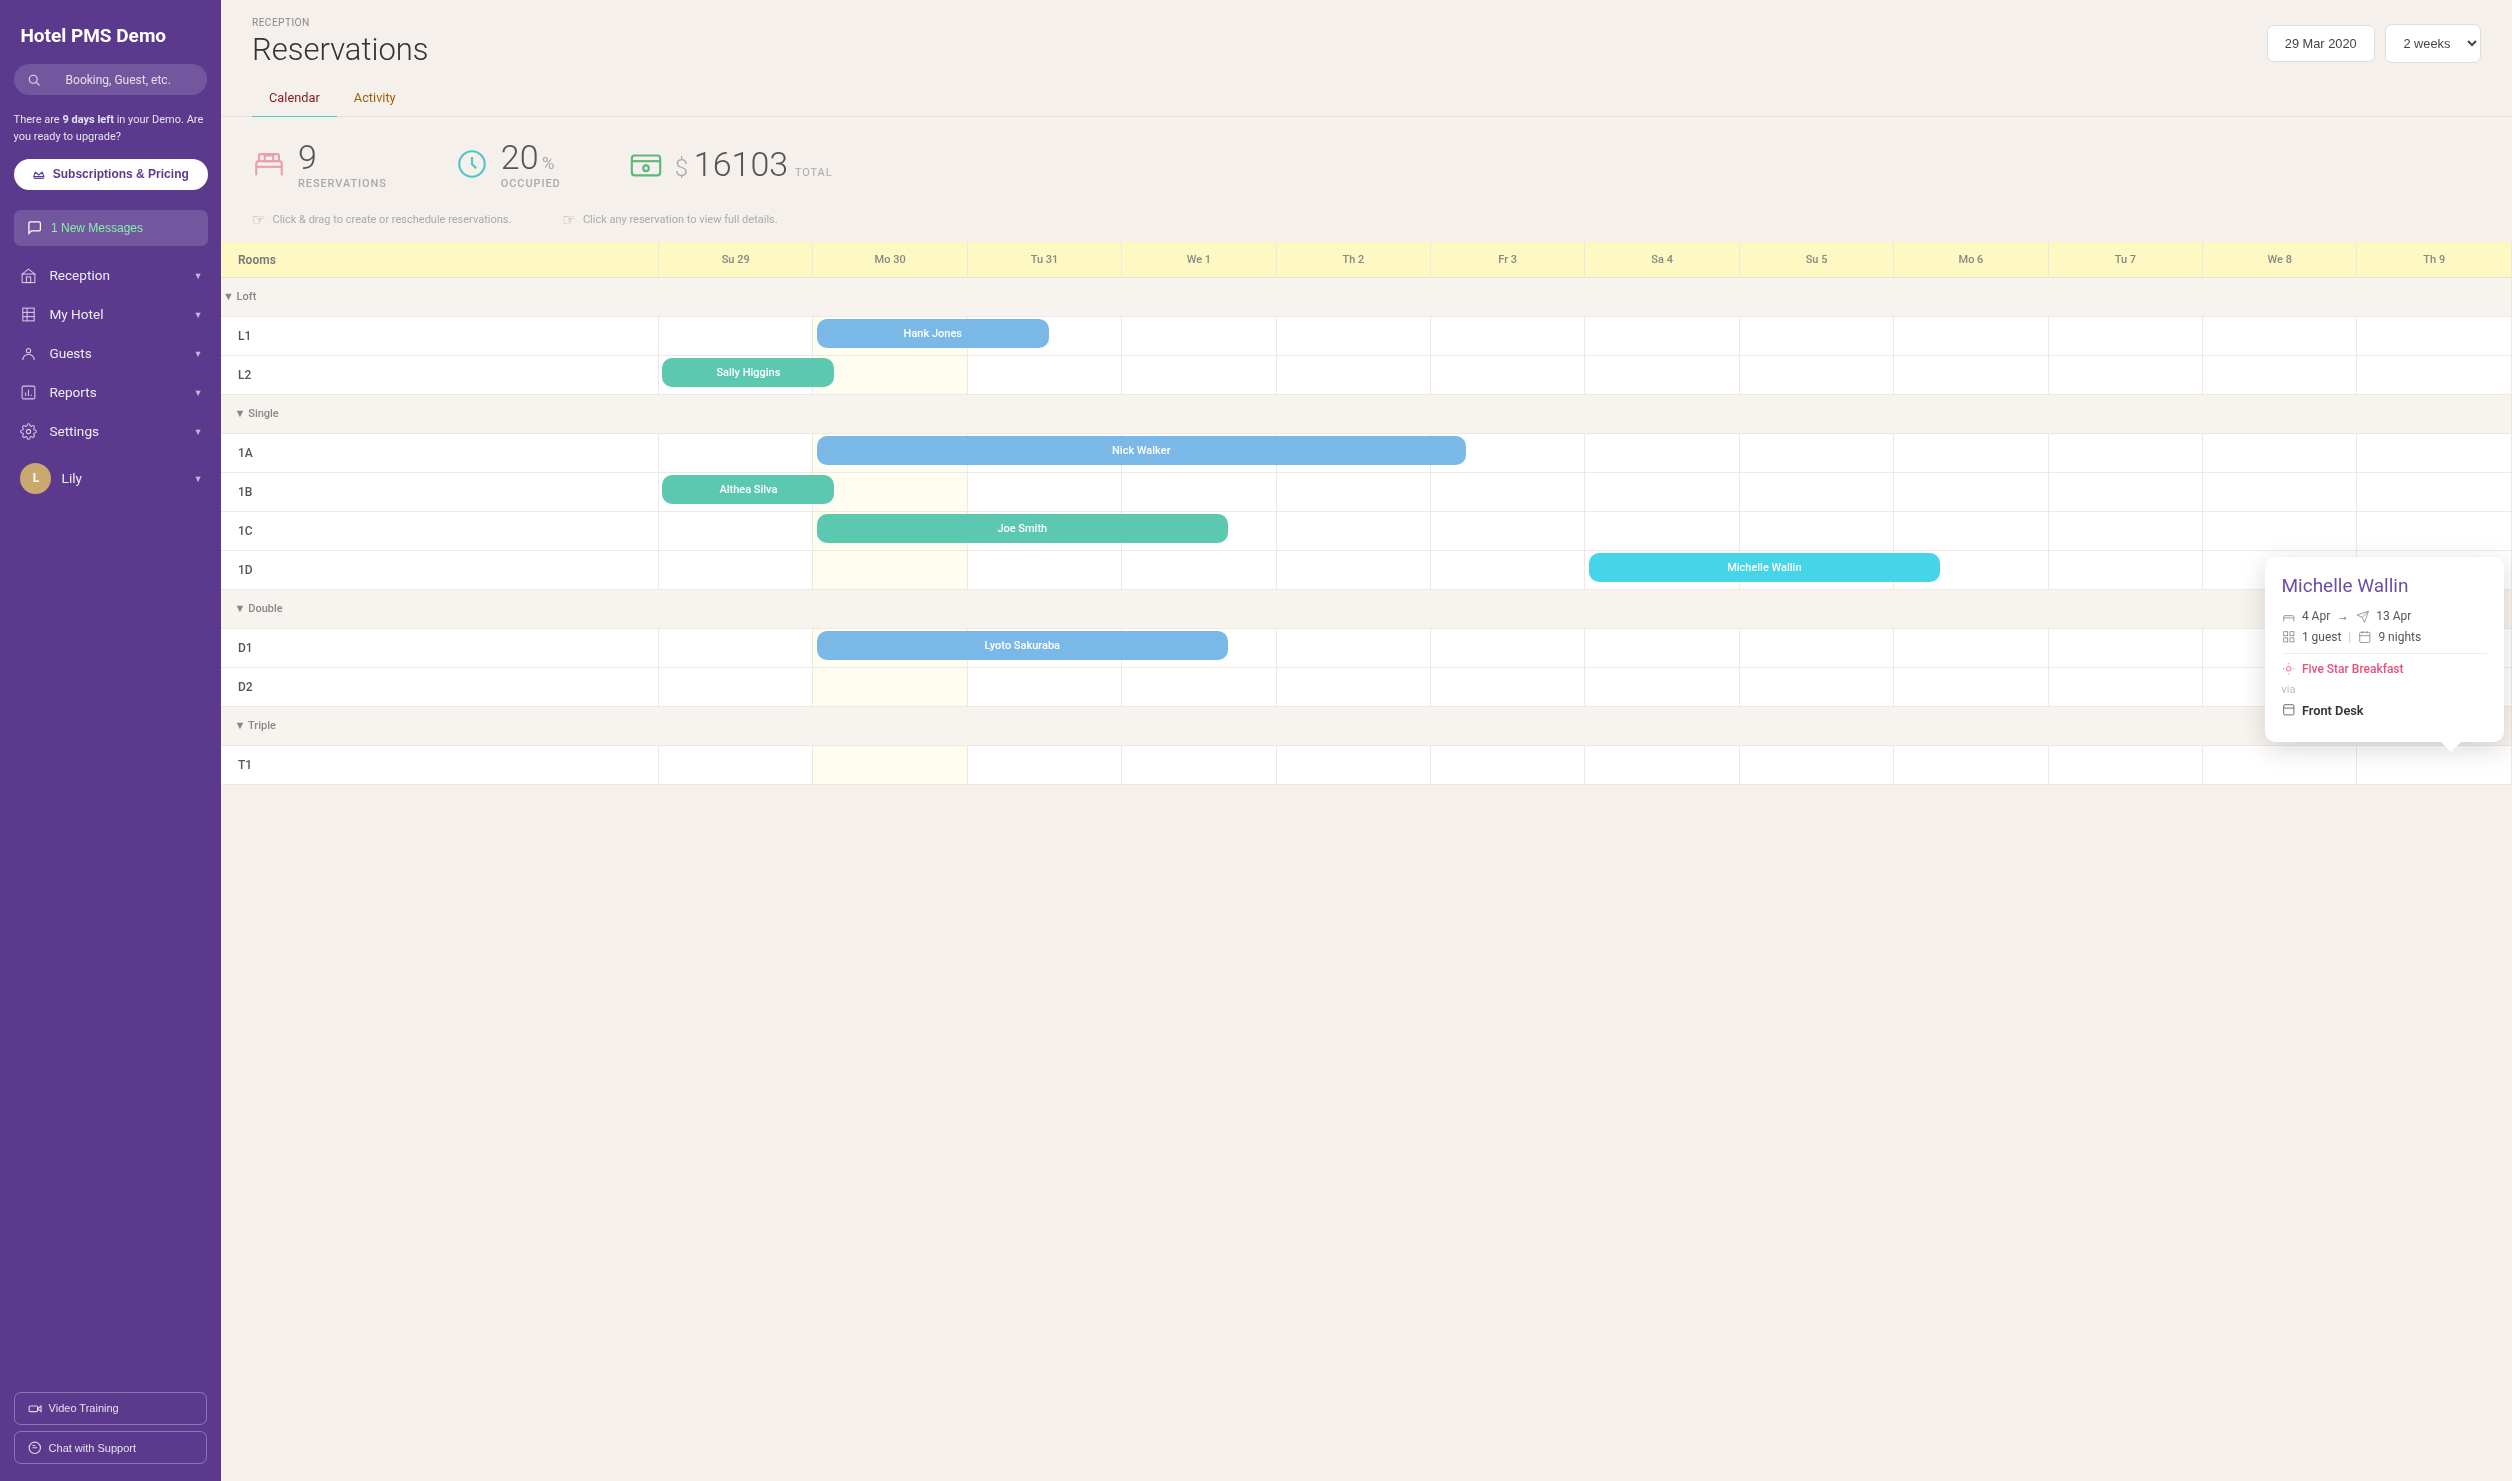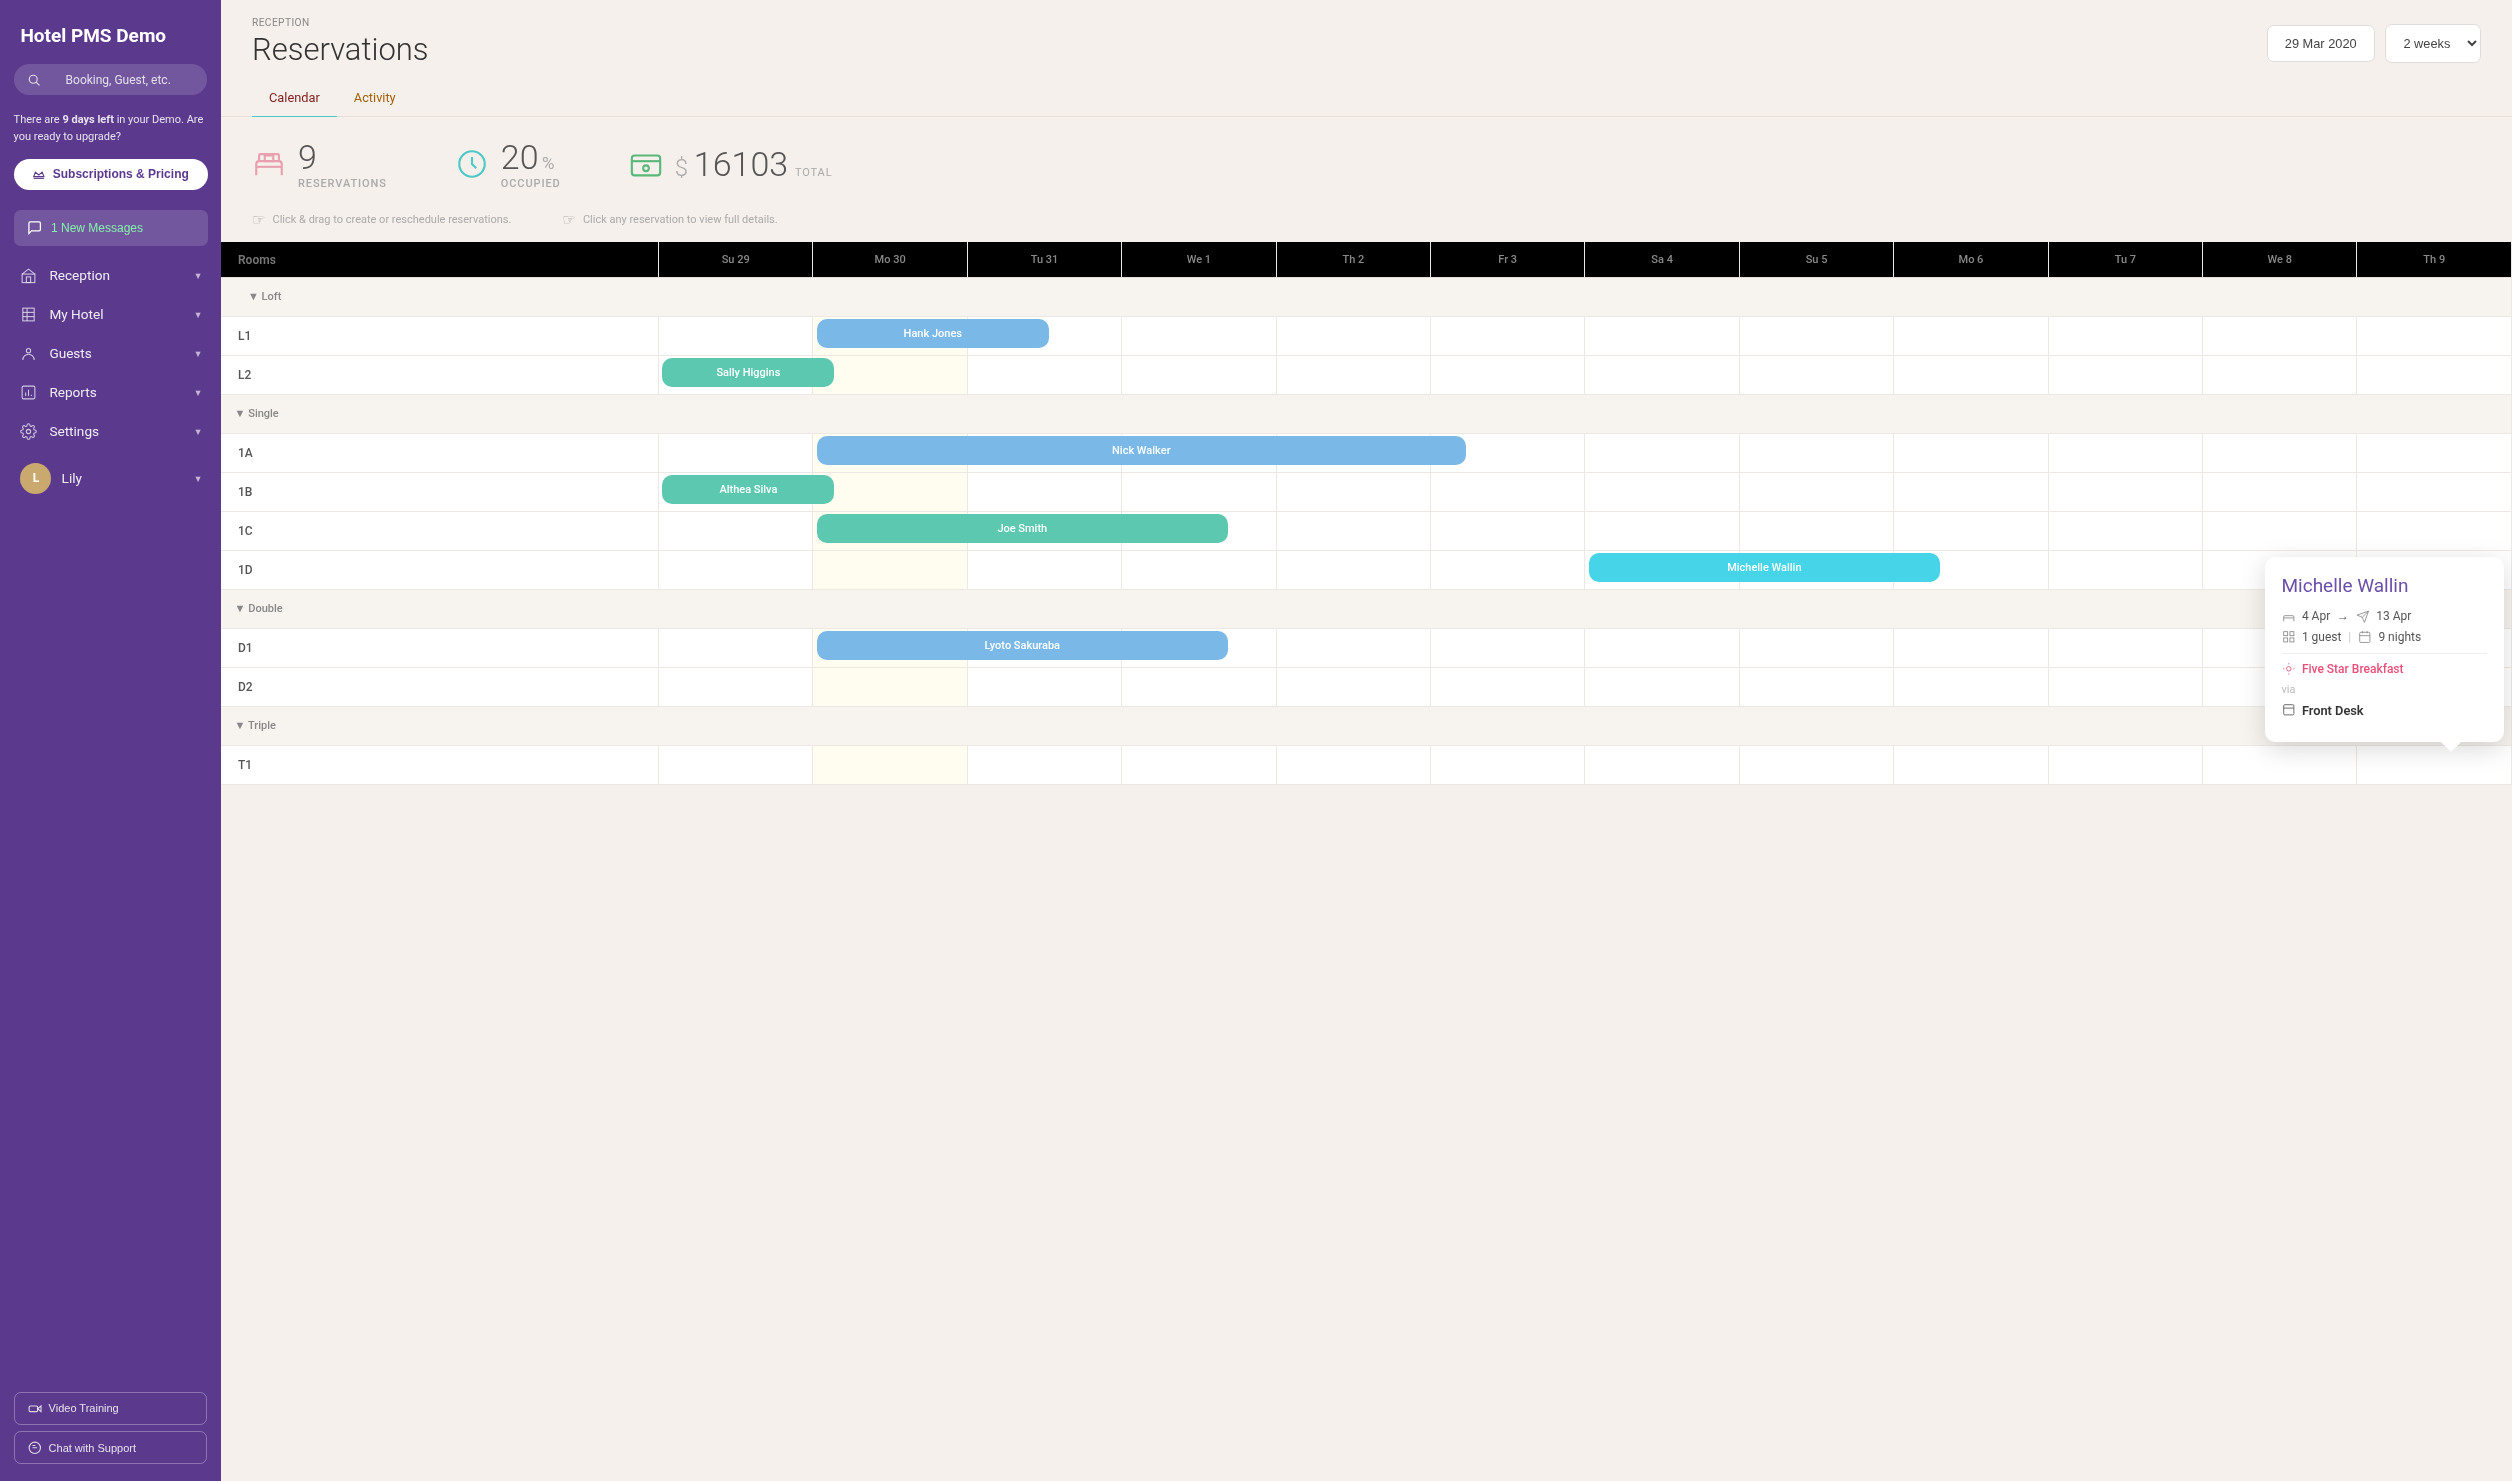--- a/index.html
+++ b/index.html
@@ -228,21 +228,21 @@
       background: white;
     }
     .calendar-table th {
       padding: 10.2px 6.8px;
       text-align: center;
       font-size: 11px;
       font-weight: 500;
       color: #888;
       border-bottom: 0.9px solid #e8e0d8;
       border-right: 0.9px solid #ede8e3;
-      background: #000000;
+      background: #fef9c3;
       min-width: 60px;
     }
     .calendar-table th.rooms-header {
       text-align: left;
       padding-left: 17px;
       min-width: 170px;
       font-size: 12px;
       color: #777;
       font-weight: 600;
     }
@@ -527,21 +527,21 @@
           <th>Sa 4</th>
           <th>Su 5</th>
           <th>Mo 6</th>
           <th>Tu 7</th>
           <th>We 8</th>
           <th>Th 9</th>
         </tr>
       </thead>
       <tbody id="calendar-body">
       <tr class="room-group-row">
-            <td colspan="13" style="padding-left: 27px;">▼ Loft</td>
+            <td colspan="13" style="padding-left: 2px;">▼ Loft</td>
           </tr>
           <tr>
             <td class="room-name">L1</td>
             <td></td>
             <td style="background: rgb(255, 252, 240); position: relative; overflow: visible;">
               <div class="res-bar blue" style="left: 3.4px; width: 232px;">Hank Jones</div>
             </td>
             <td></td>
             <td></td>
             <td></td>

